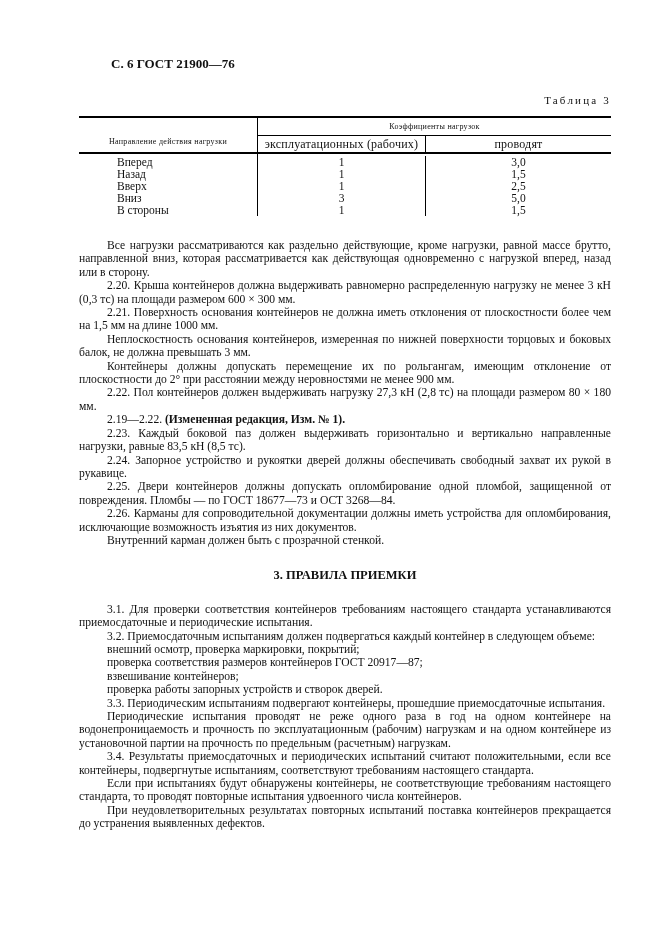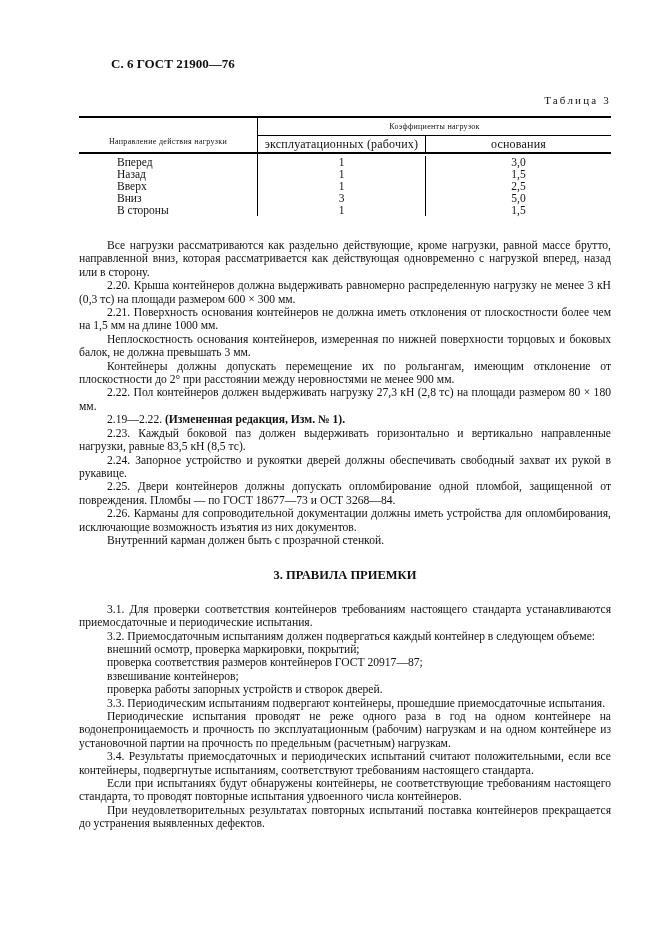--- a/index.html
+++ b/index.html
@@ -34,21 +34,21 @@
 
 <div class="table-caption">Таблица 3</div>
 
 <div class="tbl">
   <div class="hdr">
     <div class="hdr-dir">Направление действия нагрузки</div>
     <div class="hdr-coef">
       <div class="hdr-coef-top">Коэффициенты нагрузок</div>
       <div class="hdr-sub">
         <div class="c1">эксплуатационных (рабочих)</div>
-        <div class="c2">основания</div>
+        <div class="c2">проводят</div>
       </div>
     </div>
   </div>
   <div class="body">
     <div class="row">
       <div class="d">Вперед</div>
       <div class="e">1</div>
       <div class="r">3,0</div>
     </div>
     <div class="row">

